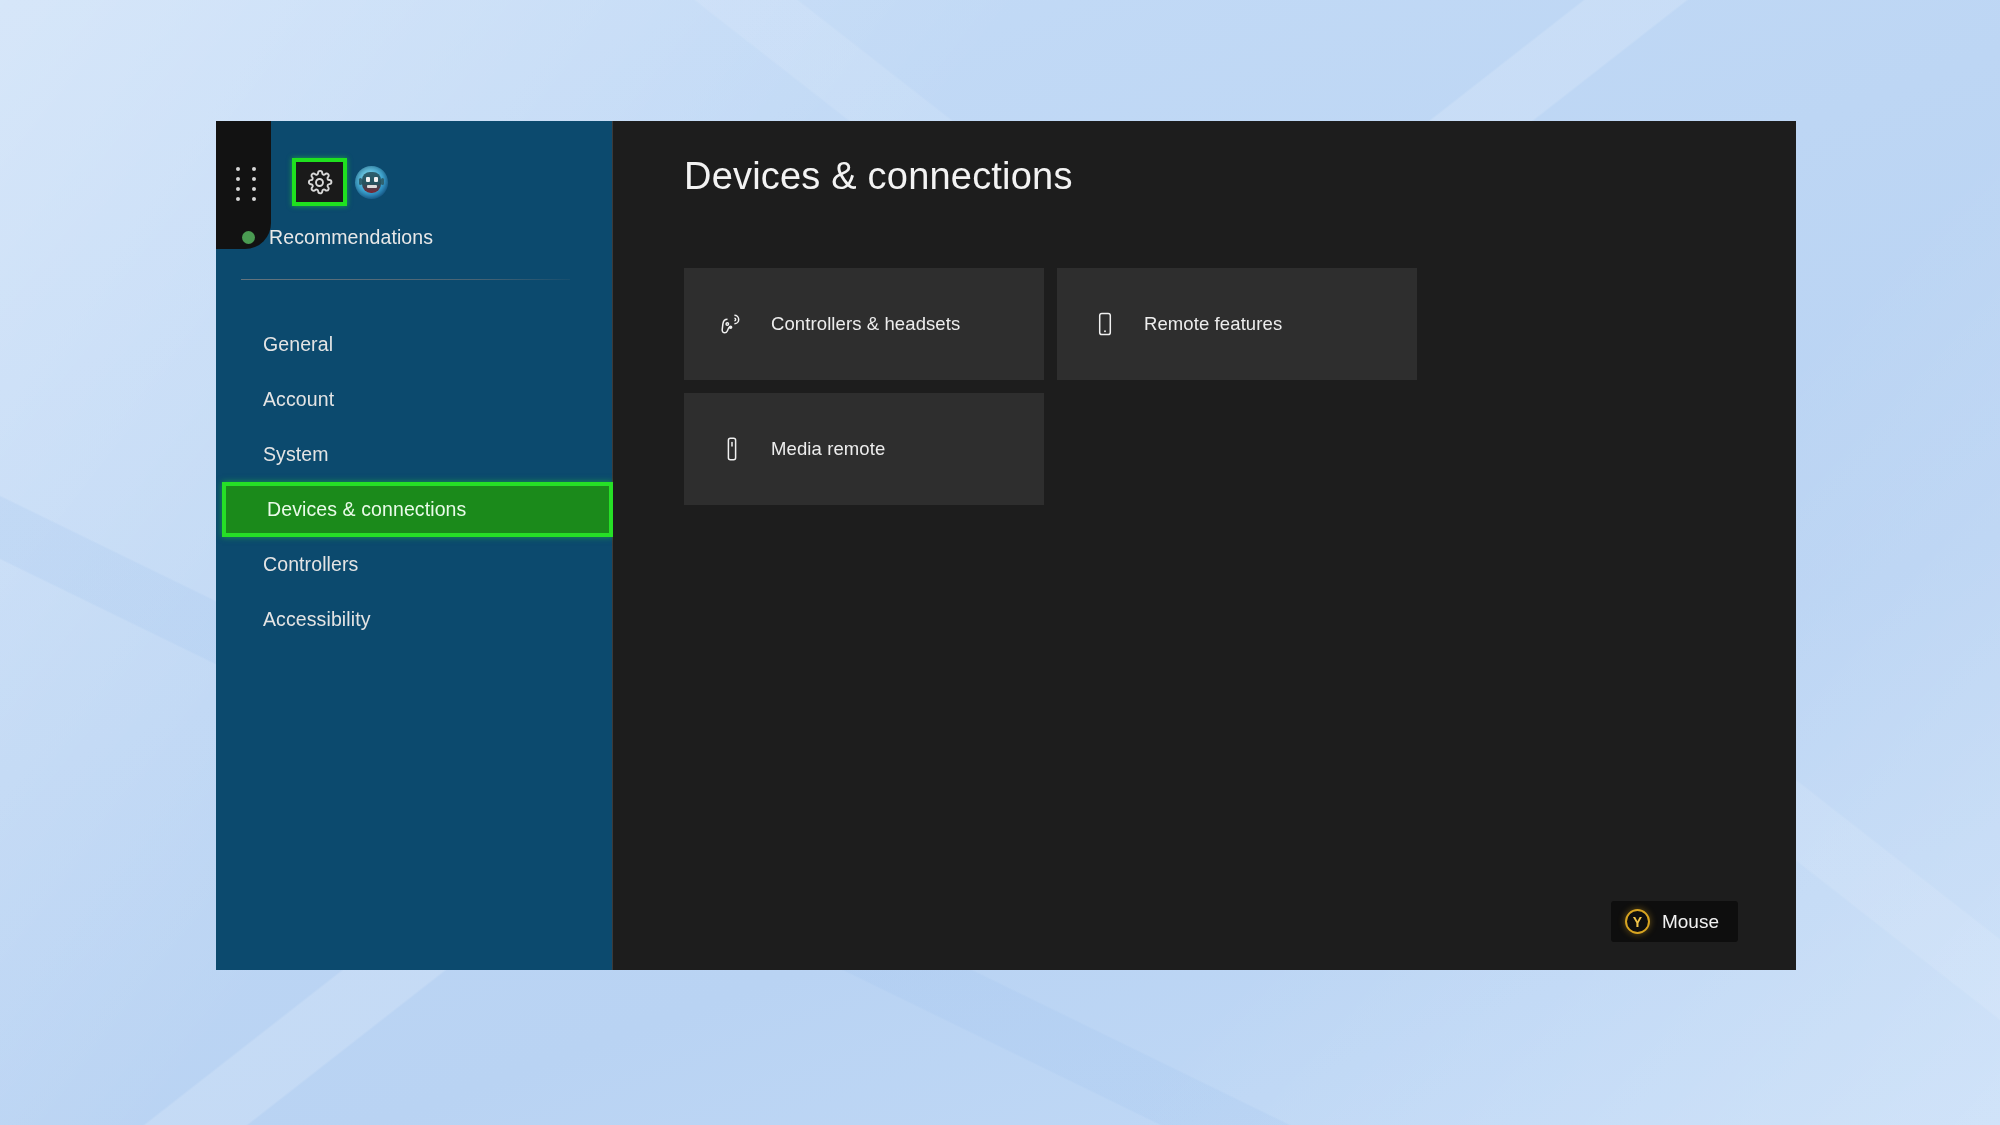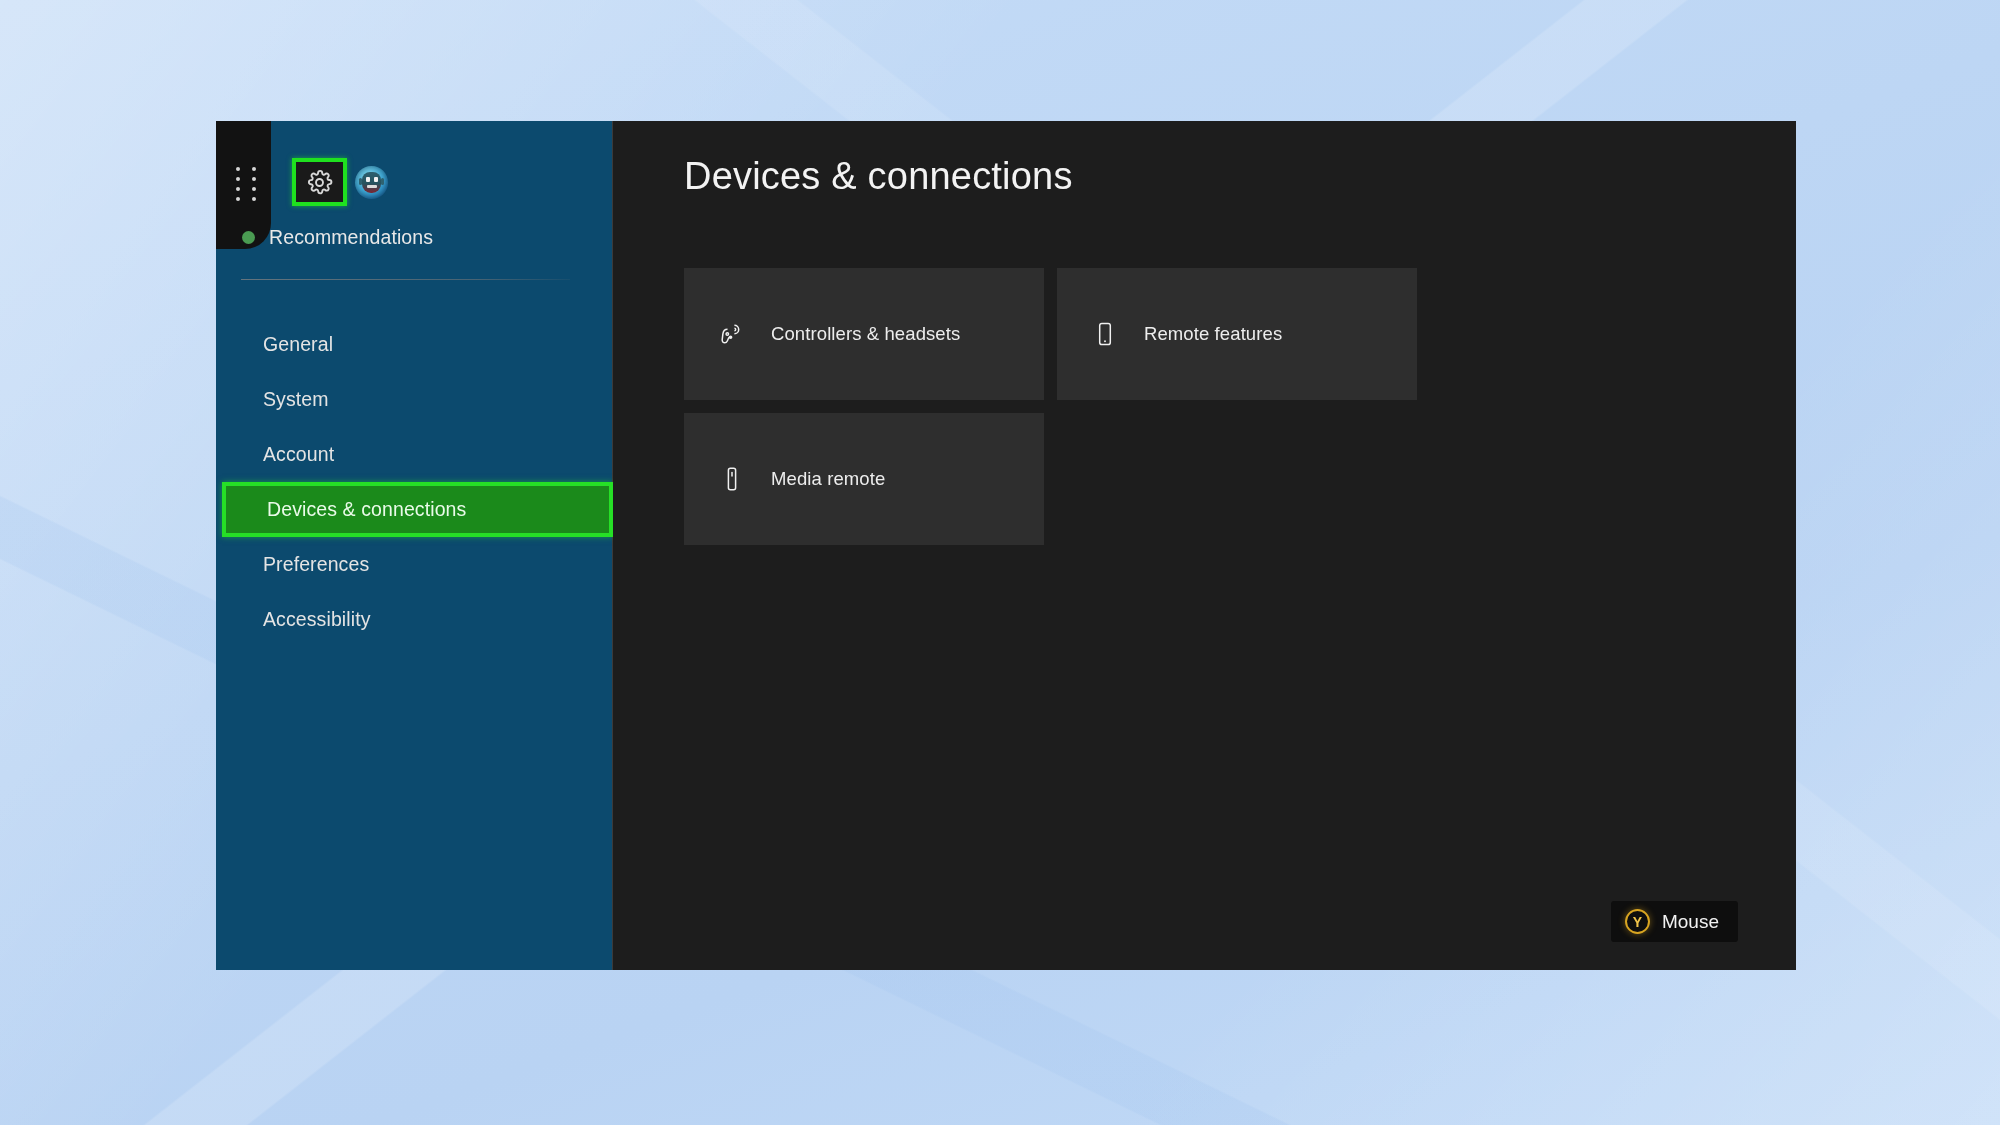--- a/index.html
+++ b/index.html
@@ -118,21 +118,21 @@
     position:absolute; left:71px; top:34px;
     font-size:38px; font-weight:300; color:#f3f3f3; letter-spacing:0.2px;
     font-family:"Liberation Sans", sans-serif;
   }
 
   #tile-grid {
     position:absolute; left:71px; top:147px;
     display:grid; grid-template-columns:360px 360px; gap:13px 13px;
   }
   .tile {
-    width:360px; height:132px; background:#2e2e2e;
+    width:360px; height:112px; background:#2e2e2e;
     display:flex; align-items:center; gap:25px; padding-left:34px;
     color:#ededed; font-size:18.5px; letter-spacing:0.1px;
   }
   .tile .tile-icon { width:28px; height:28px; flex:0 0 28px; display:flex; align-items:center; justify-content:center; }
   .tile .tile-icon svg { width:100%; height:100%; display:block; }
 
   
   #search-button {
     position:absolute; right:58px; bottom:28px;
     height:41px; background:#0e0e0e; border-radius:3px;
@@ -194,30 +194,30 @@
         <span class="label">Recommendations</span>
       </div>
 
       <div id="sidebar-divider"></div>
 
       <div id="nav-list">
         <div class="nav-item">
           <span>General</span>
         </div>
         <div class="nav-item">
+          <span>Account</span>
+        </div>
+        <div class="nav-item">
           <span>System</span>
-        </div>
-        <div class="nav-item">
-          <span>Account</span>
         </div>
         <div class="nav-item selected">
           <span>Devices &amp; connections</span>
         </div>
         <div class="nav-item">
-          <span>Preferences</span>
+          <span>Controllers</span>
         </div>
         <div class="nav-item">
           <span>Accessibility</span>
         </div>
       </div>
     </div>
 
     <div id="content">
 
       <div id="page-title">Devices &amp; connections</div>

